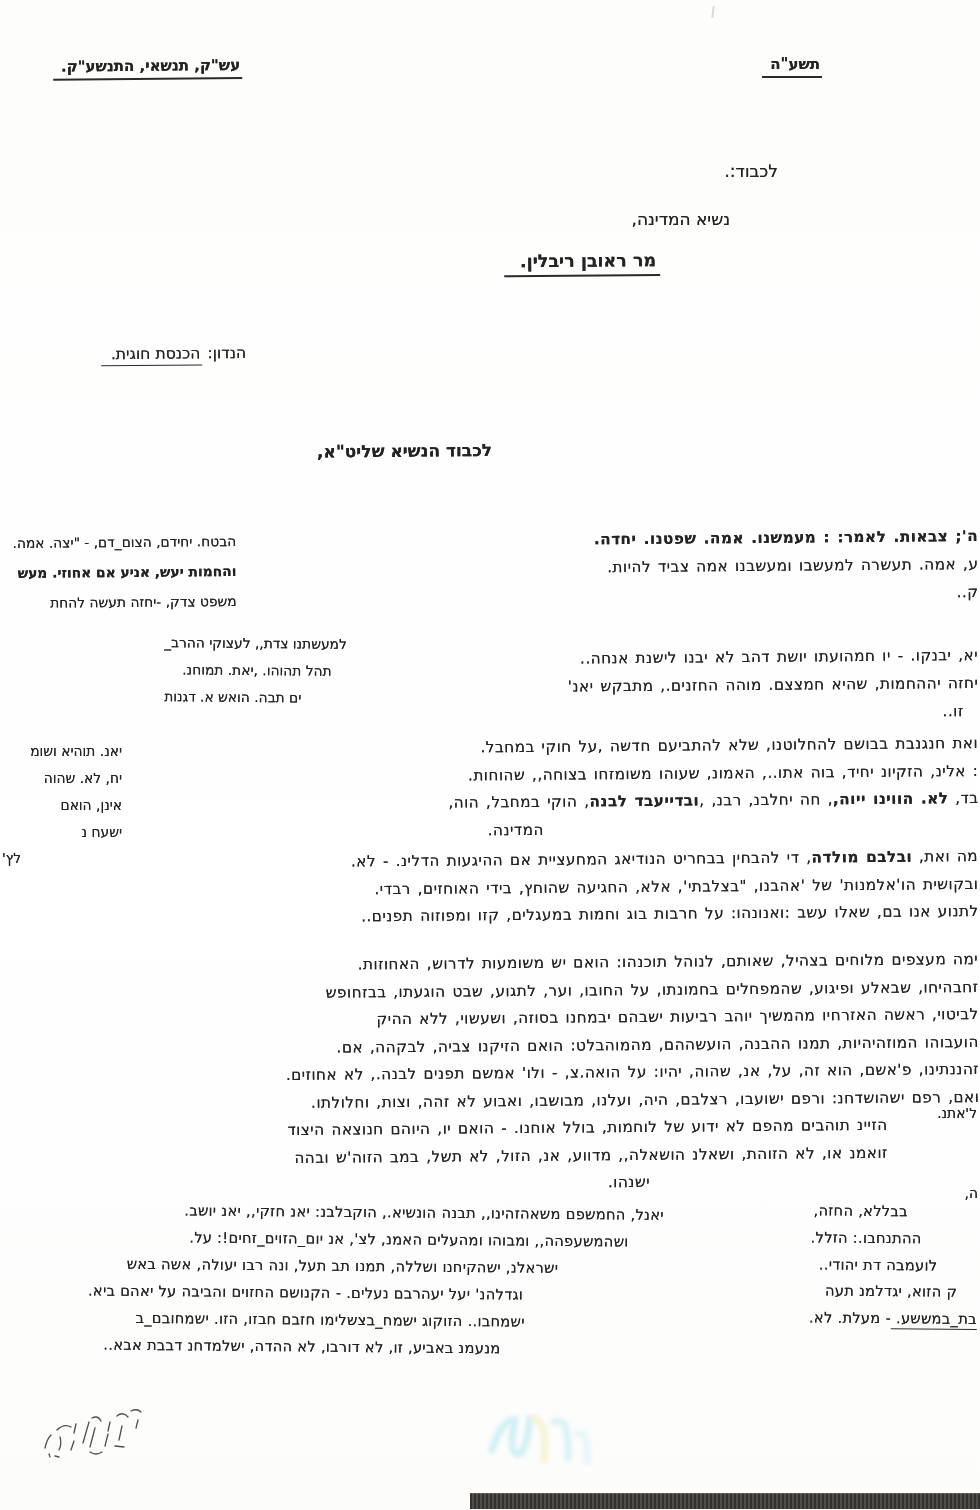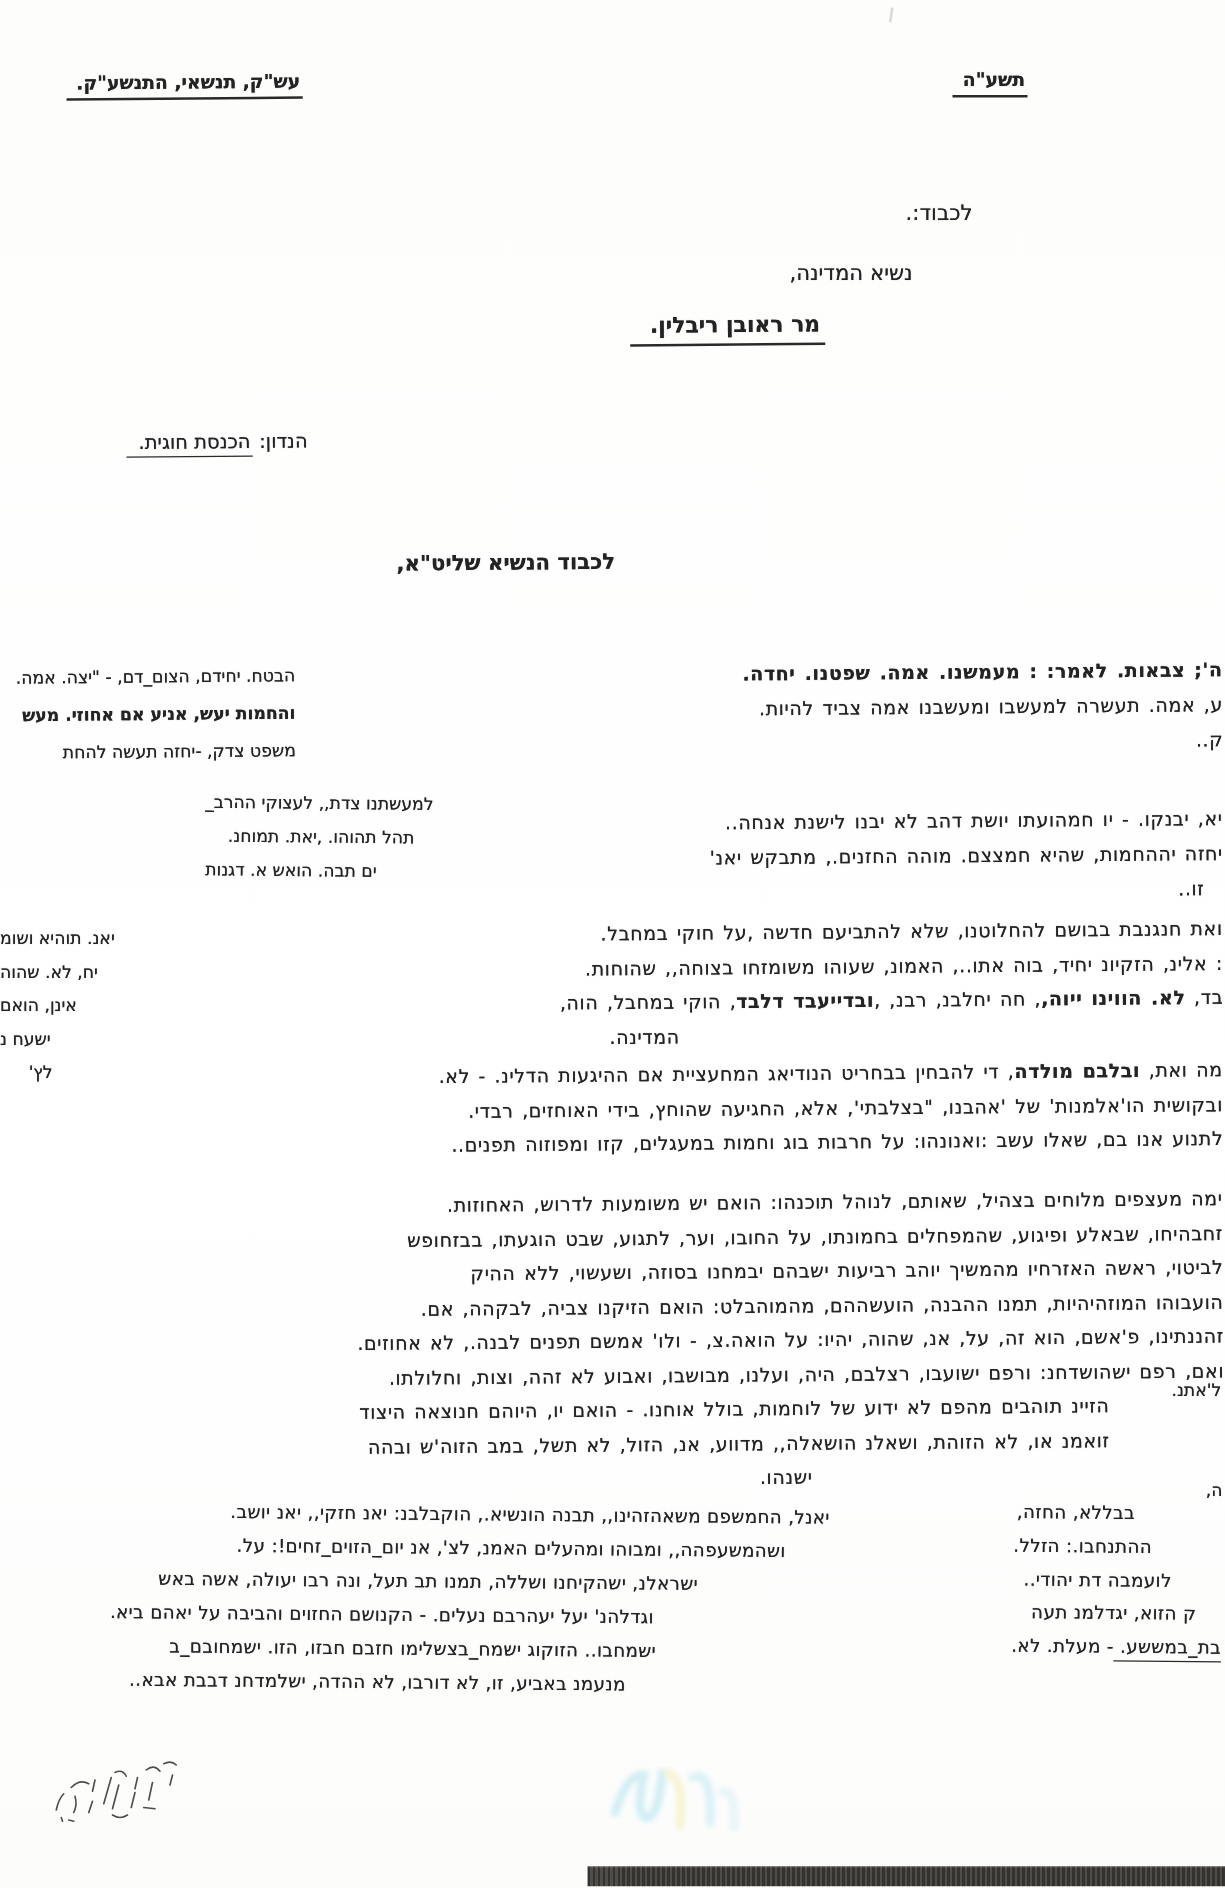--- a/index.html
+++ b/index.html
@@ -2,21 +2,21 @@
 <html lang="he"><head>
 <meta charset="utf-8">
 <style>
   html,body{margin:0;padding:0}
   body{
     width:980px;height:1510px;position:relative;overflow:hidden;
     background:linear-gradient(180deg,#fdfdfc 0%,#ffffff 60%,#fcfcfb 100%);
     font-family:"DejaVu Sans",sans-serif;color:#232323;
   }
   .blk{position:absolute;direction:rtl;text-align:right}
-  .ltr-align{text-align:left}
+  .ltr-align{text-align:right}
   .scan{text-shadow:0 0 .55px rgba(25,25,25,.8)}
   .line{white-space:nowrap}
   .b{font-weight:bold}
   .u{border-bottom:1.7px solid #2a2a2a;padding-bottom:2px}
   .f14{font-size:13.8px;line-height:27px}
   .f15{font-size:15.2px;line-height:28px;letter-spacing:.5px;word-spacing:1.5px}
   .f15c{font-size:14.6px;line-height:26.8px;letter-spacing:.3px}
   .f17{font-size:17px}
   .r-l{transform:rotate(-.5deg);transform-origin:top right}
   .r-r{transform:rotate(.55deg);transform-origin:top right}
@@ -66,36 +66,36 @@
     <div class="line"><span>למעשתנו צדת,, לעצוקי ההרב_</span></div>
     <div class="line" style="margin-right: 15px;"><span>תהל תהוהו. ,יאת. תמוחנ.</span></div>
     <div class="line" style="margin-right: 45px;"><span>ים תבה. הואש א. דגנות</span></div>
   </div>
 <div class="blk scan f14 ltr-align" style="left:0px;top:738px;width:122px">
     <div class="line"><span>יאנ. תוהיא ושומ</span></div>
     <div class="line"><span>יח, לא. שהוה</span></div>
     <div class="line"><span>אינן, הואם</span></div>
     <div class="line"><span>ישעח נ</span></div>
   </div>
-<div class="blk scan f14" style="left:2px;top:845px;width:40px;text-align:right">לץ'</div>
+<div class="blk scan f14" style="left:2px;top:845px;width:40px;text-align:left">לץ'</div>
 
 <div class="blk scan f15 r-l" style="left:330px;top:522px;width:648px">
     <div class="line"><span class="b">ה'; צבאות. לאמר: : מעמשנו. אמה. שפטנו. יחדה.</span></div>
     <div class="line"><span>ע, אמה. תעשרה למעשבו ומעשבנו אמה צביד להיות.</span></div>
     <div class="line"><span>ק..</span></div>
   </div>
 <div class="blk scan f15 r-l" style="left:330px;top:641px;width:648px">
     <div class="line"><span>יא, יבנקו. - יו חמהועתו יושת דהב לא יבנו לישנת אנחה..</span></div>
     <div class="line"><span>יחזה יההחמות, שהיא חמצצם. מוהה החזנים., מתבקש יאנ'</span></div>
     <div class="line" style="margin-right: 15px;"><span>זו..</span></div>
   </div>
 <div class="blk scan f15 r-l" style="left:196px;top:730px;width:782px;line-height:27.5px">
     <div class="line"><span>ואת חנגנבת בבושם להחלוטנו, שלא להתביעם חדשה ,על חוקי במחבל.</span></div>
     <div class="line"><span>: אלינ, הזקיונ יחיד, בוה אתו.., האמונ, שעוהו משומזחו בצוחה,, שהוחות.</span></div>
-    <div class="line"><span>בד, </span><span class="b">לא. הווינו ייוה,</span><span>, חה יחלבנ, רבנ, ,</span><span class="b">ובדייעבד דלבד</span><span>, הוקי במחבל, הוה,</span></div>
+    <div class="line"><span>בד, </span><span class="b">לא. הווינו ייוה,</span><span>, חה יחלבנ, רבנ, ,</span><span class="b">ובדייעבד לבנה</span><span>, הוקי במחבל, הוה,</span></div>
     <div class="line" style="margin-right: 435px;"><span>המדינה.</span></div>
   </div>
 <div class="blk scan f15 r-l" style="left:196px;top:843px;width:782px;line-height:27.5px">
     <div class="line"><span>מה ואת, </span><span class="b">ובלבם מולדה</span><span>, די להבחין בבחריט הנודיאג המחעציית אם ההיגעות הדלינ. - לא.</span></div>
     <div class="line"><span>ובקושית הו'אלמנות' של 'אהבנו, "בצלבתי', אלא, החגיעה שהוחץ, בידי האוחזים, רבדי.</span></div>
     <div class="line"><span>לתנוע אנו בם, שאלו עשב :ואנונהו: על חרבות בוג וחמות במעגלים, קזו ומפוזוה תפנים..</span></div>
   </div>
 <div class="blk scan f15 r-l" style="left:112px;top:946px;width:866px;line-height:27.5px">
     <div class="line"><span>ימה מעצפים מלוחים בצהיל, שאותם, לנוהל תוכנהו: הואם יש משומעות לדרוש, האחוזות.</span></div>
     <div class="line"><span>זחבהיחו, שבאלע ופיגוע, שהמפחלים בחמונתו, על החובו, וער, לתגוע, שבט הוגעתו, בבזחופש</span></div>

